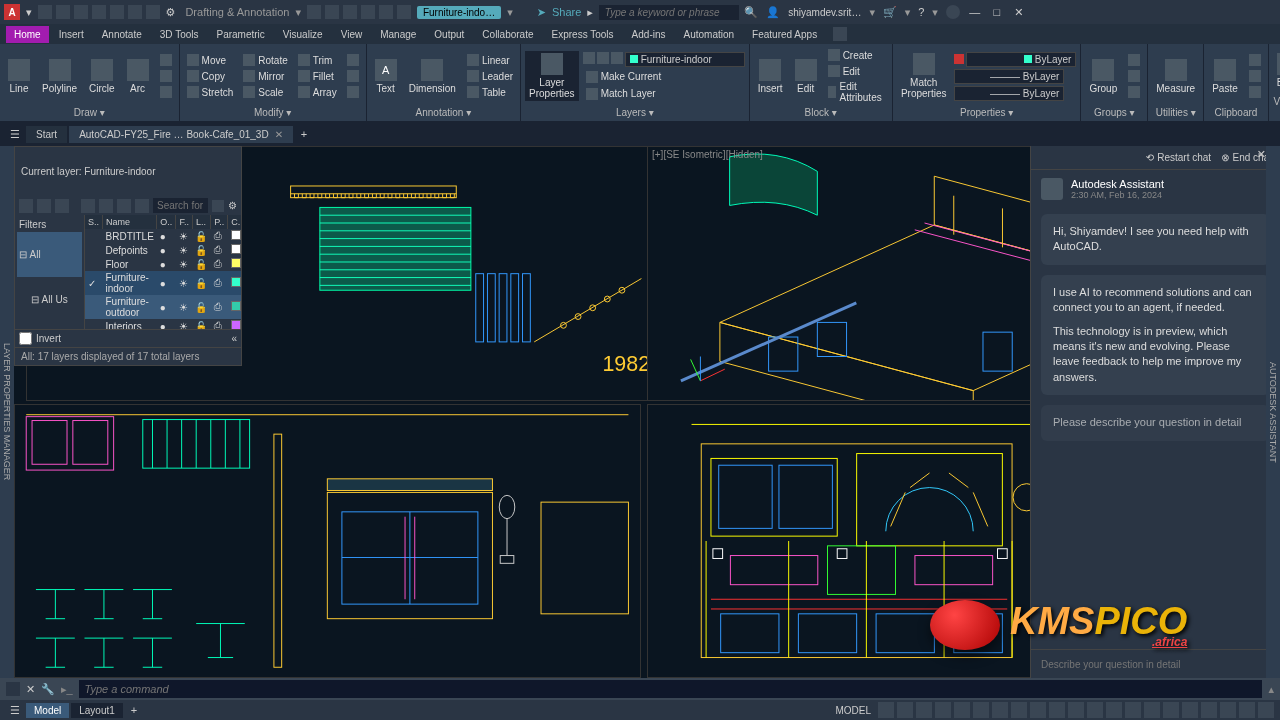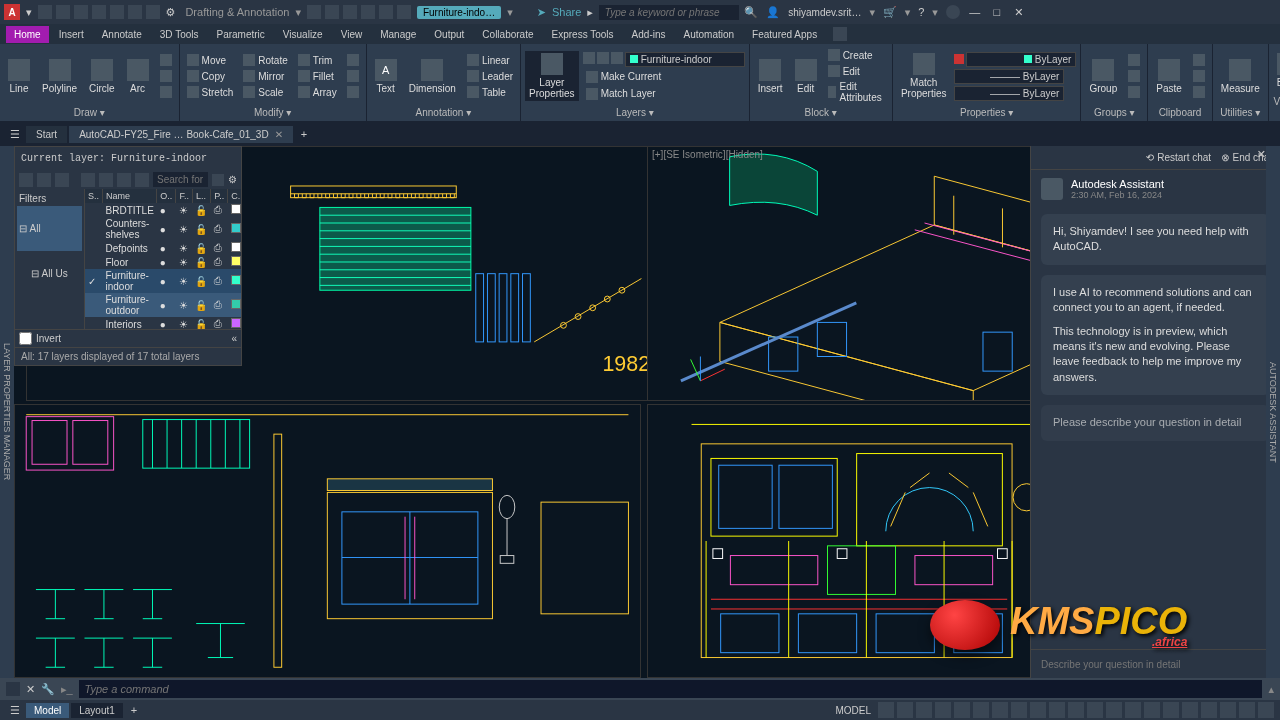--- a/index.html
+++ b/index.html
@@ -44,21 +44,21 @@
 .doc-tab.active{background:#2e3d4f;}
 .doc-tab .x{color:#999;}
 .hamburger{width:18px;height:18px;display:flex;align-items:center;justify-content:center;}
 
 
 .workspace{position:absolute;top:146px;left:0;right:0;bottom:42px;background:#0a1520;display:flex;}
 .lpm-strip{width:14px;background:#2e3d4f;writing-mode:vertical-rl;text-orientation:mixed;font-size:9px;color:#aaa;display:flex;align-items:center;justify-content:center;padding:8px 0;}
 
 
 .layer-panel{position:absolute;left:14px;top:0;width:228px;height:220px;background:#2a3544;border:1px solid #444;z-index:5;font-size:10px;display:flex;flex-direction:column;}
-.layer-panel .hdr{padding:6px 6px;color:#ccc;font-family:Liberation Mono, monospace;}
+.layer-panel .hdr{padding:19px 6px;color:#ccc;}
 .layer-panel .toolbar{display:flex;gap:4px;padding:2px 4px;border-bottom:1px solid #444;}
 .layer-panel .toolbar span{width:14px;height:14px;background:#3a4654;}
 .layer-panel .search{width:100%;background:#1a2332;border:none;color:#888;padding:2px 4px;font-size:10px;}
 .layer-panel .body{flex:1;display:flex;overflow:hidden;}
 .layer-panel .filters{width:70px;border-right:1px solid #444;padding:2px;}
 .layer-panel .filters .fh{color:#ccc;padding:2px;}
 .layer-panel .tree-item{padding:17px 2px;color:#ccc;}
 .layer-panel .tree-item.sel{background:#3a5a7a;}
 .layer-panel .list{flex:1;overflow-y:auto;}
 .layer-panel table{width:100%;border-collapse:collapse;}
@@ -397,45 +397,45 @@
           </div>
       </div>
     </div>
     <div class="panel-title">Groups ▾</div>
   </div>
 
   <div class="panel">
     <div class="panel-body">
       <div class="btn-lg">
           <div class="icon"></div>
+          <div class="lbl">Measure</div>
+        </div>
+    </div>
+    <div class="panel-title">Utilities ▾</div>
+  </div>
+
+  <div class="panel">
+    <div class="panel-body">
+      <div class="btn-lg">
+          <div class="icon"></div>
           <div class="lbl">Paste</div>
         </div>
       <div class="btn-row">
         <div class="btn-sm">
             <span class="i"></span>
           </div>
         <div class="btn-sm">
             <span class="i"></span>
           </div>
         <div class="btn-sm">
             <span class="i"></span>
           </div>
       </div>
     </div>
     <div class="panel-title">Clipboard</div>
-  </div>
-
-  <div class="panel">
-    <div class="panel-body">
-      <div class="btn-lg">
-          <div class="icon"></div>
-          <div class="lbl">Measure</div>
-        </div>
-    </div>
-    <div class="panel-title">Utilities ▾</div>
   </div>
 
   <div class="panel">
     <div class="panel-body">
       <div class="btn-lg">
           <div class="icon"></div>
           <div class="lbl">Base</div>
         </div>
     </div>
     <div class="panel-title">View ▾ ▾</div>
@@ -707,29 +707,20 @@
             </thead>
           <tbody id="layer-rows">
               <tr>
                 <td></td>
                 <td>BRDTITLE</td>
                 <td>●</td>
                 <td>☀</td>
                 <td>🔓</td>
                 <td>⎙</td>
                 <td><span class="sw" style="background:#ffffff"></span></td>
-              </tr>
-              <tr>
-                <td></td>
-                <td>Counters-shelves</td>
-                <td>●</td>
-                <td>☀</td>
-                <td>🔓</td>
-                <td>⎙</td>
-                <td><span class="sw" style="background:#33cccc"></span></td>
               </tr>
               <tr>
                 <td></td>
                 <td>Defpoints</td>
                 <td>●</td>
                 <td>☀</td>
                 <td>🔓</td>
                 <td>⎙</td>
                 <td><span class="sw" style="background:#ffffff"></span></td>
               </tr>

